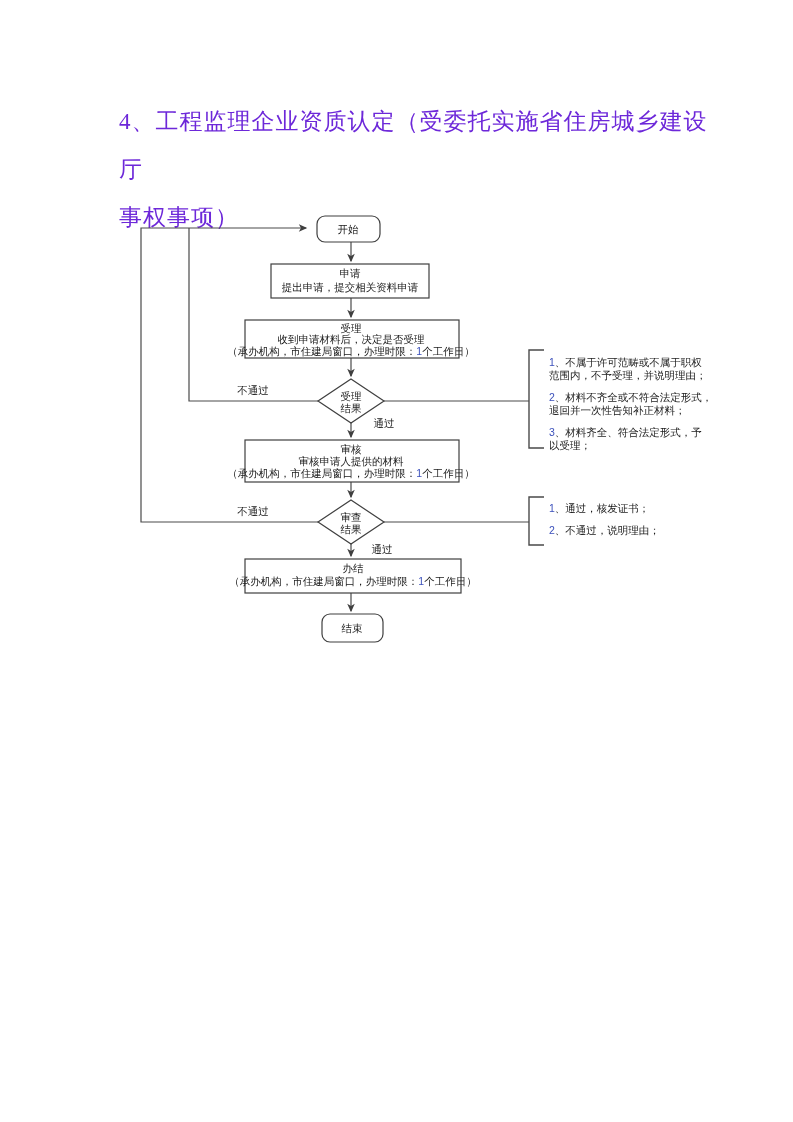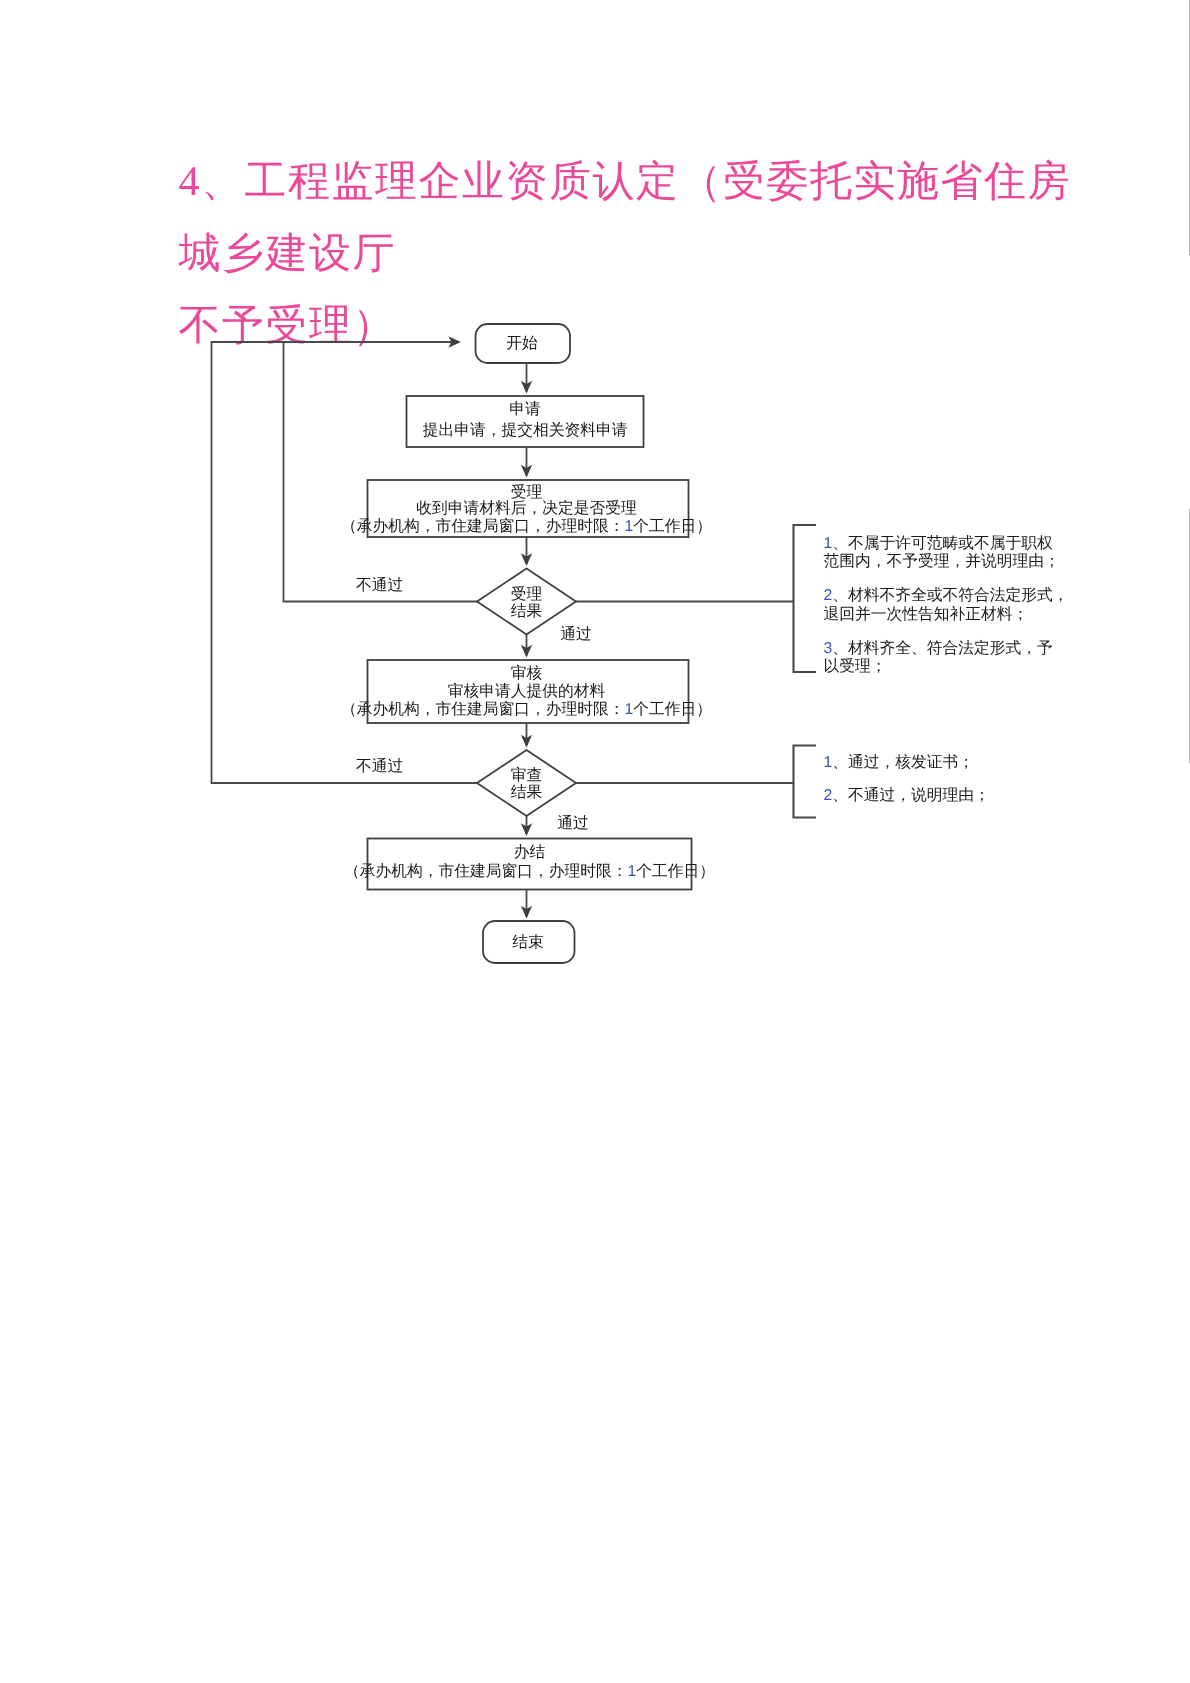--- a/index.html
+++ b/index.html
@@ -12,22 +12,22 @@
     background: #ffffff;
     overflow: hidden;
     font-family: "Liberation Sans", sans-serif;
   }
   .doc-title {
     position: absolute;
     left: 119px;
     top: 98px;
     width: 600px;
     font-family: "Liberation Serif", "DejaVu Serif", serif;
-    font-size: 28px;
-    color: #ec4899;
+    font-size: 23px;
+    color: #6d28d9;
     letter-spacing: 1px;
     line-height: 48px;
     font-weight: 400;
   }
   svg.flow {
     position: absolute;
     left: 0;
     top: 0;
     width: 793px;
     height: 1122px;
@@ -44,21 +44,21 @@
   .t-edge { font-size: 10.5px; }
   .num-accent { fill: #3b50bb; }
 </style>
 </head>
 <body>
 
 <div class="page">
 
   <div class="doc-title">
     <div>4、工程监理企业资质认定（受委托实施省住房城乡建设厅</div>
-    <div>不予受理）</div>
+    <div>事权事项）</div>
   </div>
 
   <svg class="flow" viewBox="0 0 793 1122">
     <defs>
       <marker id="arrow" viewBox="0 0 10 10" refX="8.5" refY="5" markerWidth="8.5" markerHeight="7" orient="auto-start-reverse">
         <path d="M0,0.5 L10,5 L0,9.5 L2.5,5 z" fill="#3f3f3f"></path>
       </marker>
     </defs>
 
     <g>

